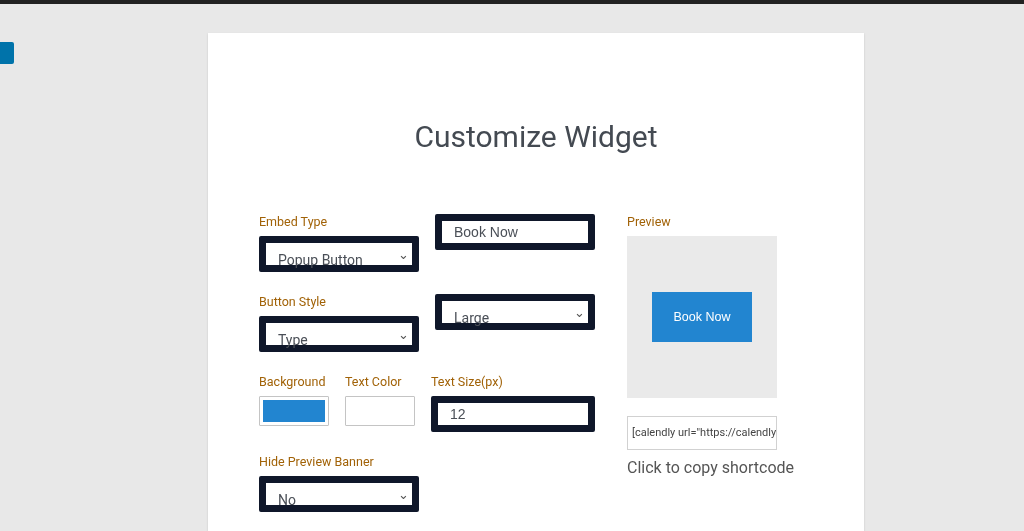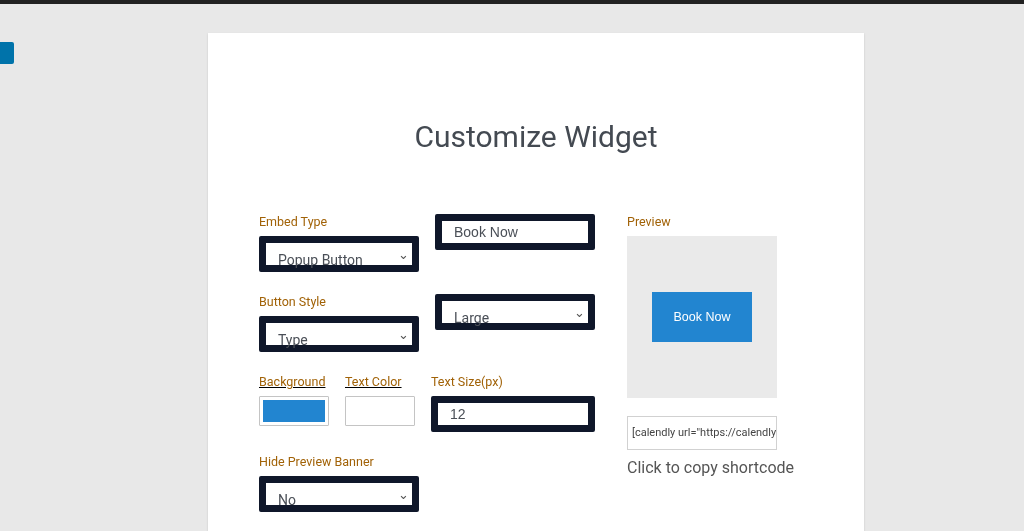--- a/index.html
+++ b/index.html
@@ -52,21 +52,21 @@
   .row {
     display: flex;
     gap: 16px;
     margin-bottom: 22px;
   }
   .field {
     flex: 1;
     display: flex;
     flex-direction: column;
   }
-  .field-narrow { flex: 0 0 70px; text-decoration: underline; }
+  .field-narrow { flex: 0 0 70px; }
   .label {
     font-size: 12.5px;
     color: #a16207;
     margin-bottom: 7px;
   }
   .select-wrap {
     position: relative;
   }
   .select, .input-text {
     width: 100%;

